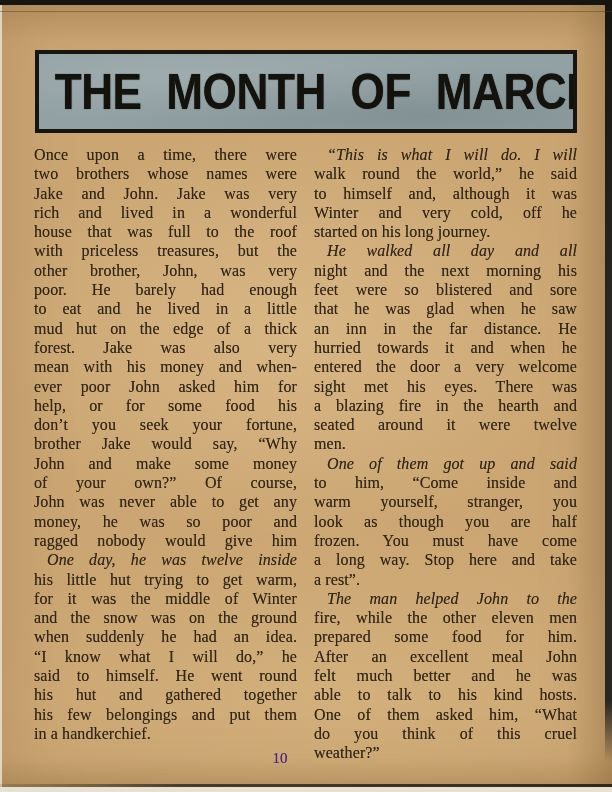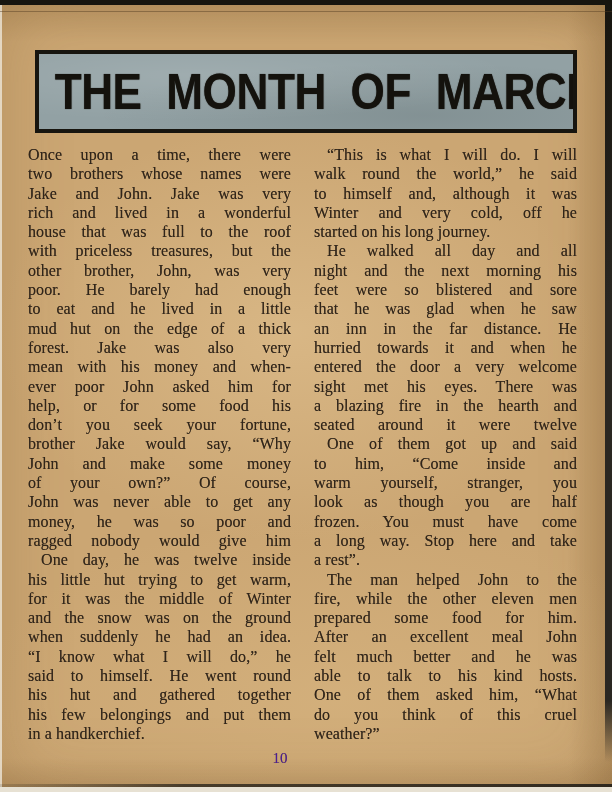--- a/index.html
+++ b/index.html
@@ -33,25 +33,25 @@
     font-size:48px; letter-spacing:-0.5px; word-spacing:14px;
     color:#14120d; white-space:nowrap;
     transform:scale(0.92,1.06); transform-origin:0 55%;
     text-shadow:0 0 1px rgba(20,18,13,0.85);
   }
   .col {
     position:absolute; top:145px; width:263px;
     font-size:16px; line-height:19.3px; letter-spacing:0.1px;
     color:#30251a; text-shadow:0 0 0.5px rgba(48,37,26,0.55);
   }
-  .col-left  { left:28px; }
+  .col-left  { left:34px; }
   .col-right { left:314px; }
   .line { height:19.3px; text-align:justify; text-align-last:justify; overflow:visible; }
   .line.plast  { text-align-last:left; }
-  .line.pfirst { padding-left:13px; }
+  .line.pfirst { padding-left:13px;font-style:italic; }
   .pagenum {
     position:absolute; left:260px; top:750px; width:40px;
     text-align:center; font-size:15px; color:#4c1d95;
     text-shadow:0 0 0.5px rgba(48,37,26,0.55);
   }
   .edge-top  { position:absolute; top:0; left:0; right:0; height:5px; background:#17150f; z-index:4; }
   .edge-top::after {
     content:""; position:absolute; top:11px; left:0; right:0; height:1px;
     background:rgba(82,60,34,0.45);
   }
@@ -119,20 +119,21 @@
       <div class="line pfirst">He walked all day and all</div>
       <div class="line">night and the next morning his</div>
       <div class="line">feet were so blistered and sore</div>
       <div class="line">that he was glad when he saw</div>
       <div class="line">an inn in the far distance. He</div>
       <div class="line">hurried towards it and when he</div>
       <div class="line">entered the door a very welcome</div>
       <div class="line">sight met his eyes. There was</div>
       <div class="line">a blazing fire in the hearth and</div>
       <div class="line">seated around it were twelve</div>
+      <div class="line plast">men.</div>
       <div class="line pfirst">One of them got up and said</div>
       <div class="line">to him, “Come inside and</div>
       <div class="line">warm yourself, stranger, you</div>
       <div class="line">look as though you are half</div>
       <div class="line">frozen. You must have come</div>
       <div class="line">a long way. Stop here and take</div>
       <div class="line plast">a rest”.</div>
       <div class="line pfirst">The man helped John to the</div>
       <div class="line">fire, while the other eleven men</div>
       <div class="line">prepared some food for him.</div>

